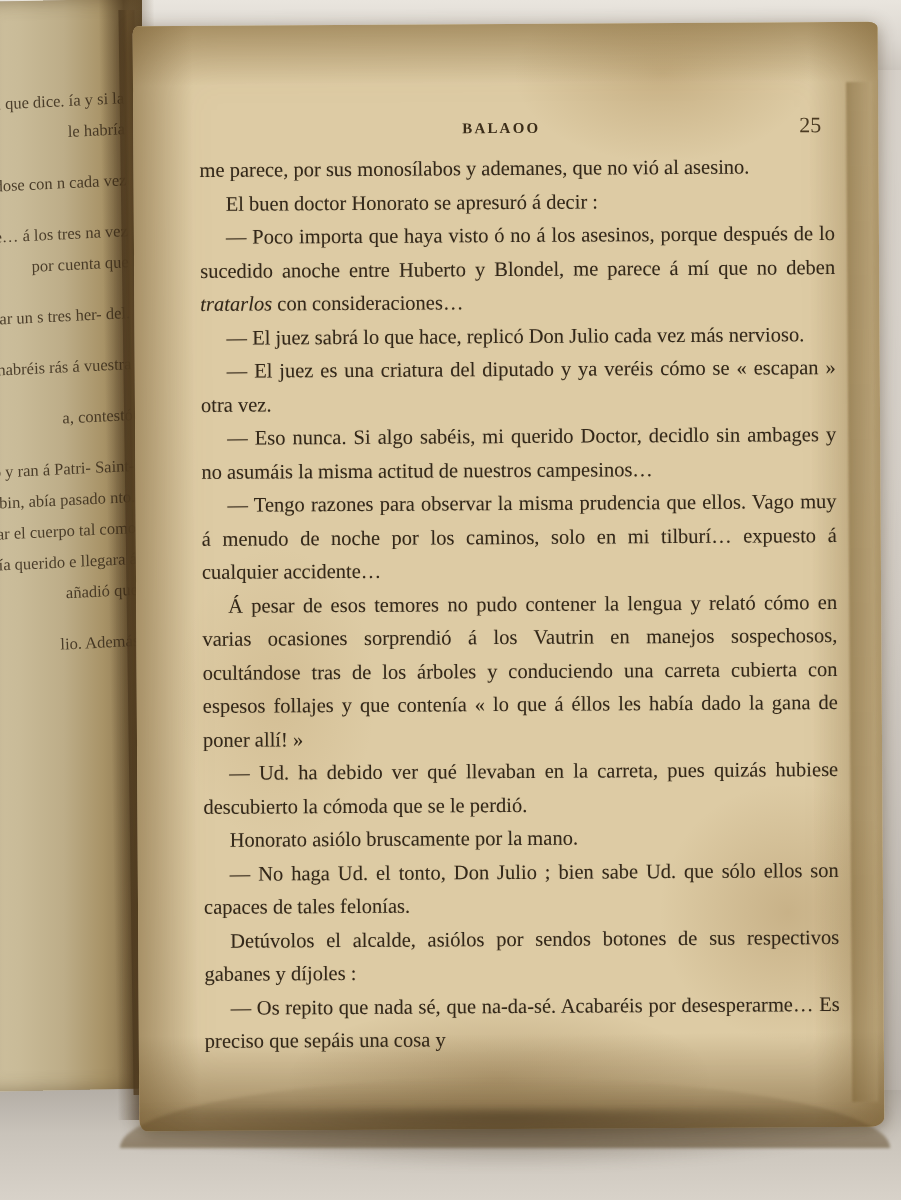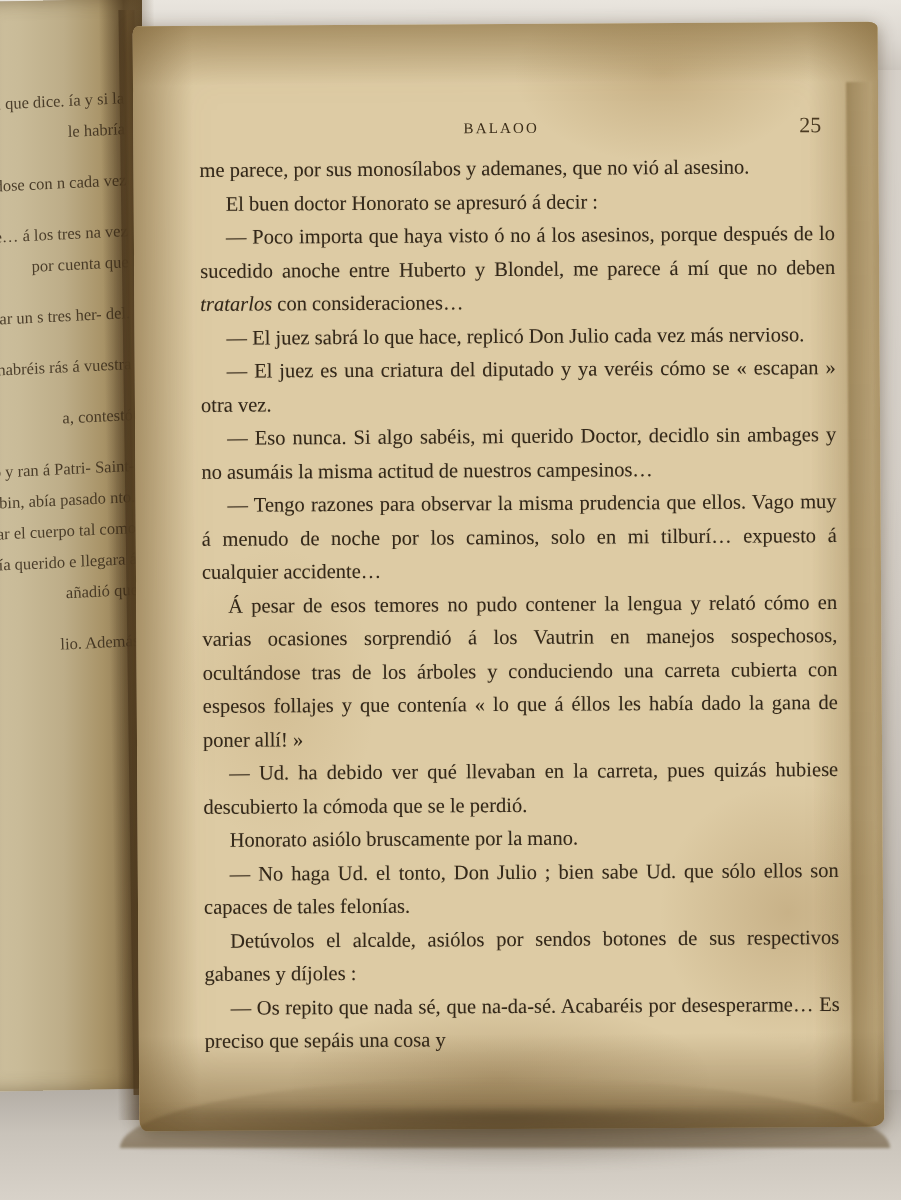--- a/index.html
+++ b/index.html
@@ -119,21 +119,21 @@
     left: 68px; top: 96px;
     width: 620px;
     display: flex;
     align-items: baseline;
     justify-content: center;
     color: #3b2d19;
   }
   .running-head {
     font-size: 15px;
     letter-spacing: 2.2px;
-    font-weight: 400;
+    font-weight: 700;
     transform: translateX(-10px);
   }
   .folio {
     position: absolute;
     right: 0; top: -6px;
     font-size: 22px;
     color: #4a3a22;
     margin-left: 8px;
   }
 

